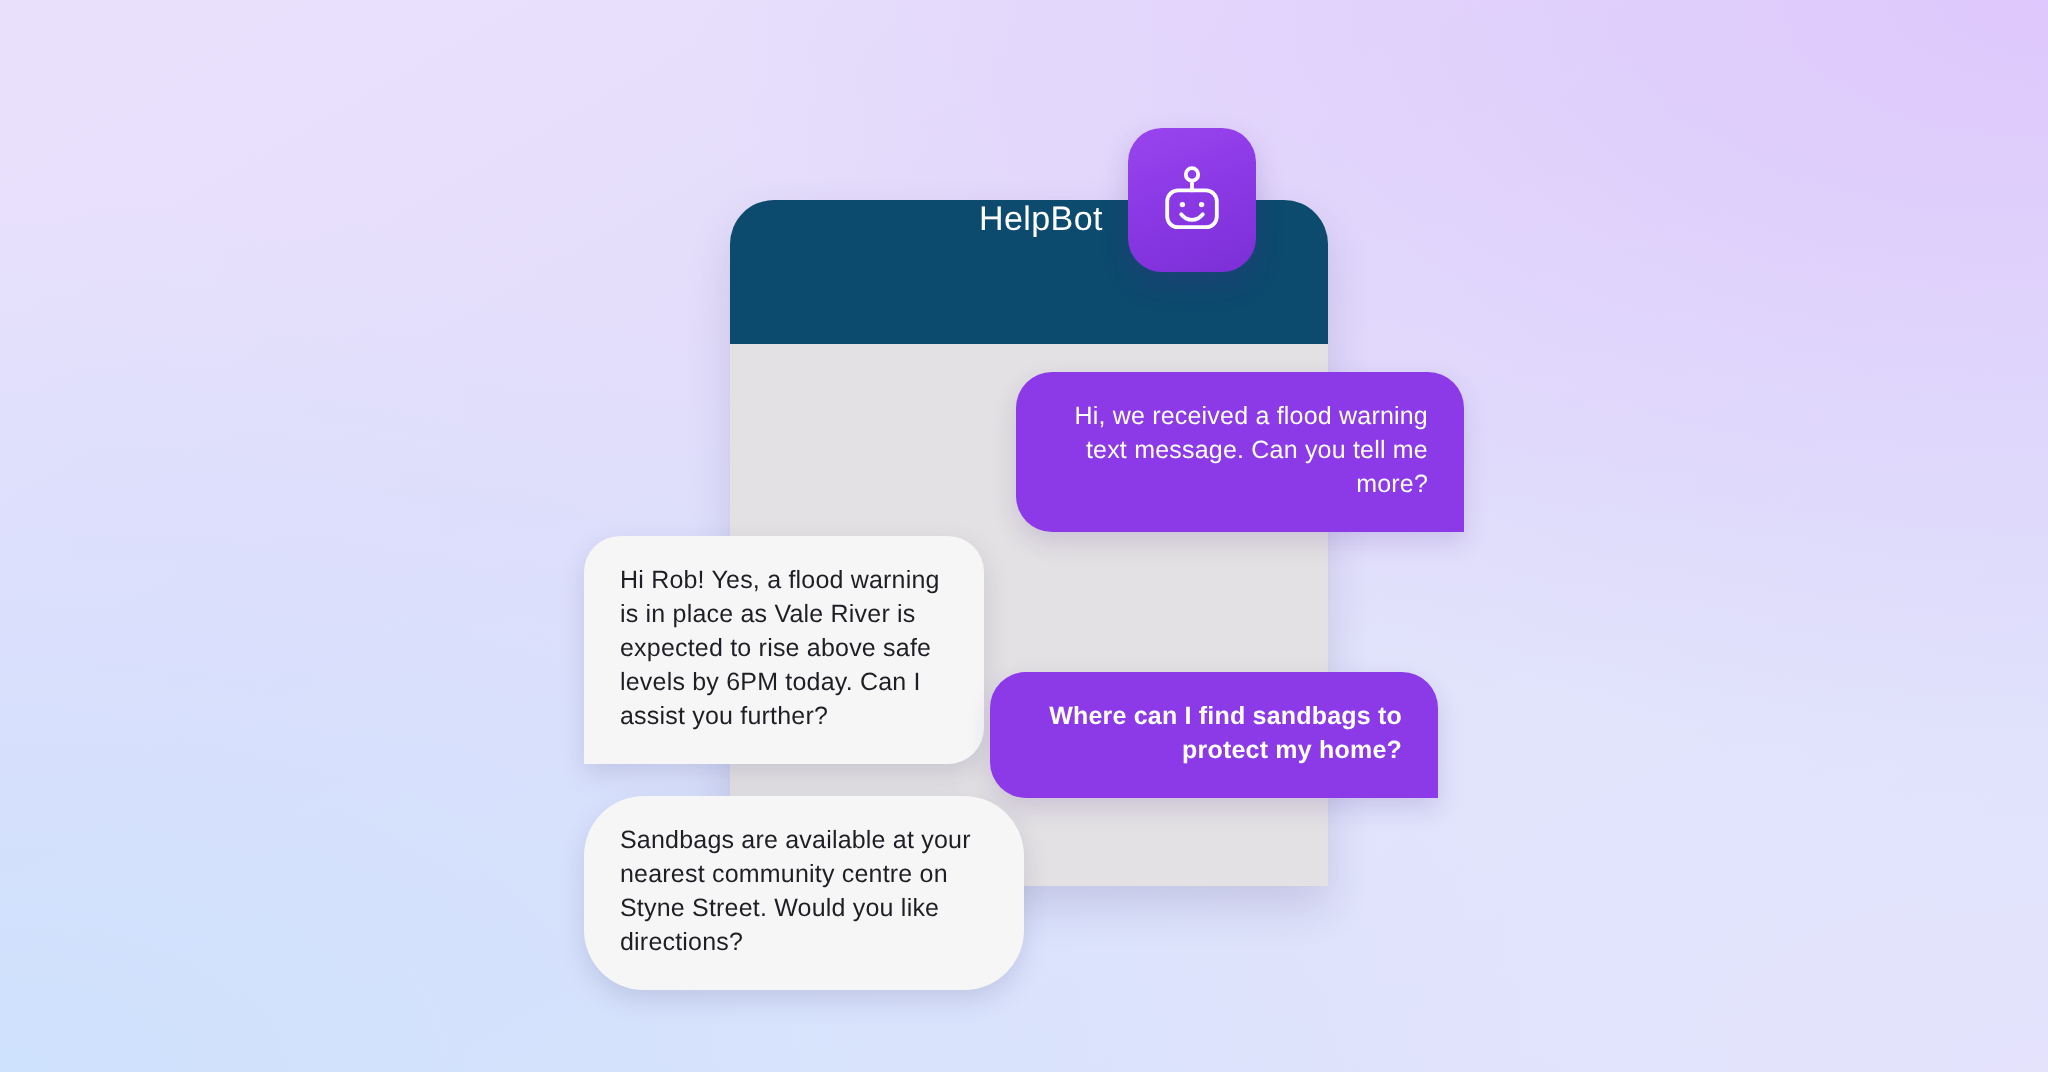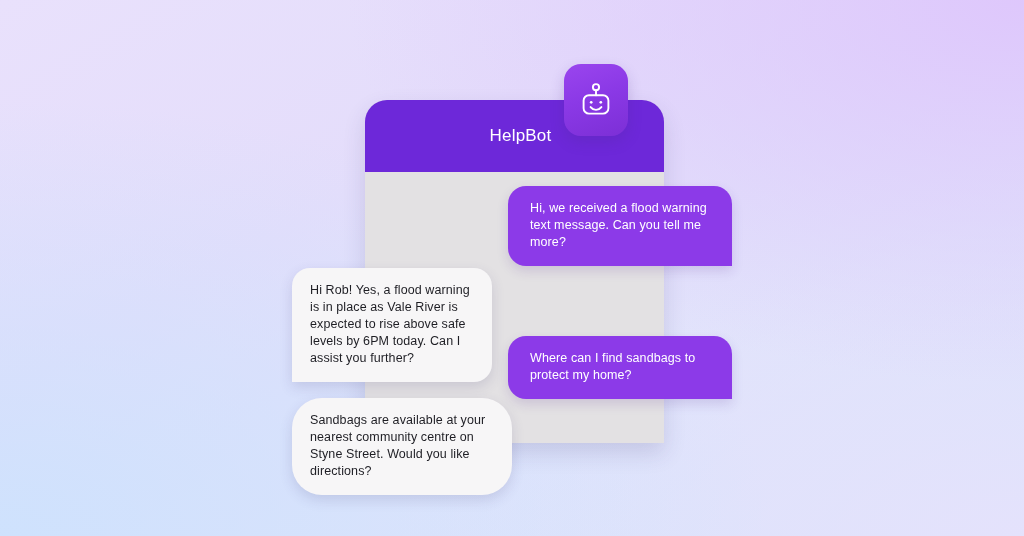--- a/index.html
+++ b/index.html
@@ -37,23 +37,23 @@
     box-shadow: 0 10px 22px rgba(60,50,110,0.16);
   }
 
   .chat-header {
     position: absolute;
     left: 0;
     top: 0;
     width: 299px;
     height: 72px;
     border-radius: 22px 22px 0 0;
-    background: #6d28d9;
+    background: #0c4a6e;
     display: flex;
-    align-items: center;
+    align-items: flex-start;
     justify-content: center;
     padding-left: 12px;
   }
 
   .chat-title {
     color: #ffffff;
     font-size: 17px;
     font-weight: 500;
     letter-spacing: 0.2px;
   }
@@ -91,34 +91,35 @@
     line-height: 17px;
     letter-spacing: 0.1px;
   }
 
   .bubble-user {
     background: #8c3ae8;
     color: #ffffff;
     padding: 14px 18px 15px 22px;
     border-radius: 18px 18px 0 18px;
     box-shadow: 0 5px 12px rgba(80,40,140,0.16);
+    text-align: right;
   }
 
   .bubble-bot {
     background: #f7f6f7;
     color: #1e1e24;
     padding: 14px 16px 15px 18px;
     border-radius: 18px 18px 18px 0;
     box-shadow: 0 5px 13px rgba(70,60,120,0.16);
     margin-top: 16px;
   }
 
   #msg-0 { left: 508px; top: 186px; width: 224px; }
   #msg-1 { left: 292px; top: 252px; width: 200px; }
-  #msg-2 { left: 508px; top: 336px; width: 224px; }
+  #msg-2 { left: 495px; top: 336px; width: 224px; font-weight: bold; }
   #msg-3 { left: 292px; top: 382px; width: 220px; border-radius: 30px; }
 </style>
 </head>
 <body>
 
 <div id="stage">
 
   <div class="chat-window">
 
     <div class="chat-header">

